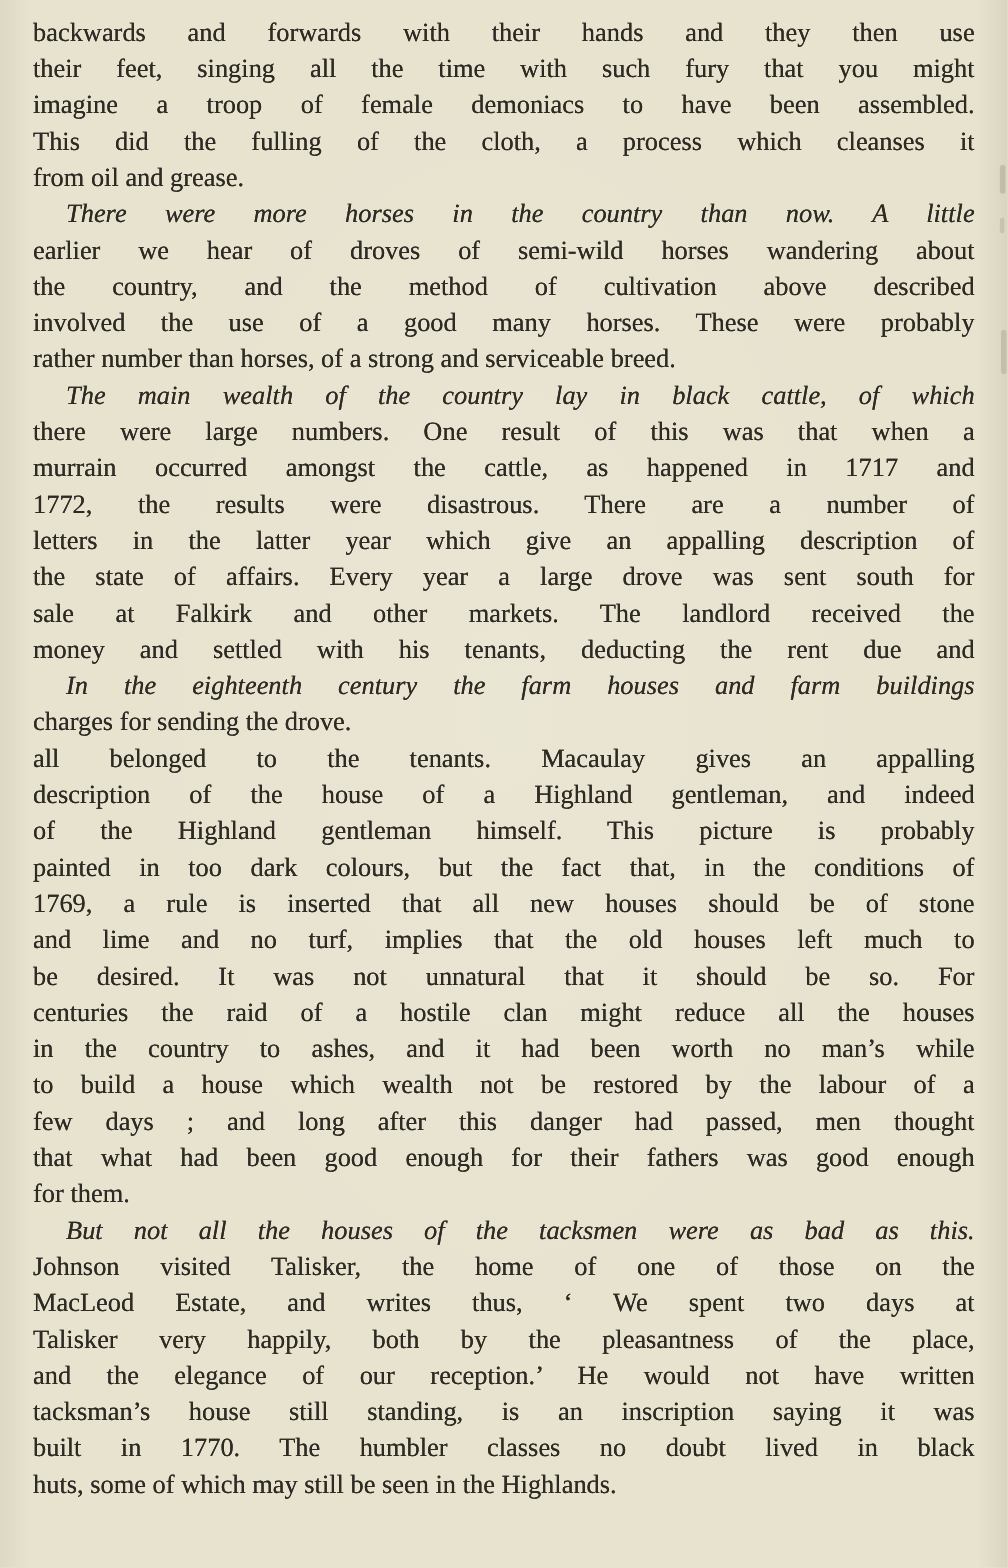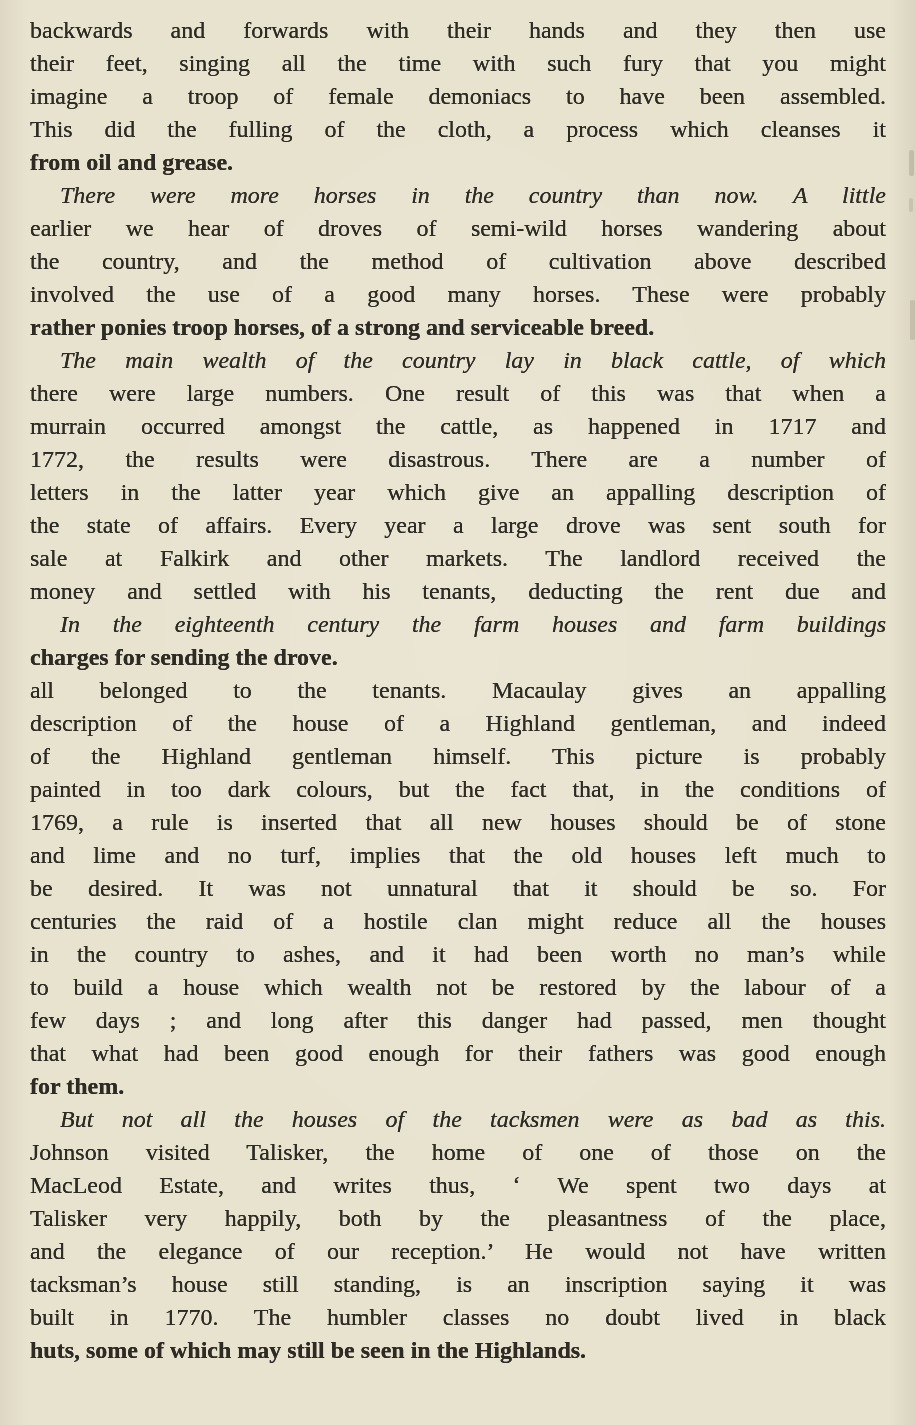--- a/index.html
+++ b/index.html
@@ -32,21 +32,20 @@
   }
   .line {
     text-align: justify;
     text-align-last: justify;
     white-space: normal;
     height: 33px;
     overflow: hidden;
   }
   .line.last {
     text-align-last: left;
-    font-weight: bold;
   }
   .line.first {
     text-indent: 30px;
     font-style: italic;
   }
   
   .artifact {
     position: absolute;
     background: rgba(60,52,35,0.35);
     border-radius: 2px;
@@ -62,21 +61,21 @@
   <div>
       <div class="line">backwards and forwards with their hands and they then use</div>
       <div class="line">their feet, singing all the time with such fury that you might</div>
       <div class="line">imagine a troop of female demoniacs to have been assembled.</div>
       <div class="line">This did the fulling of the cloth, a process which cleanses it</div>
       <div class="line last">from oil and grease.</div>
       <div class="line first">There were more horses in the country than now. A little</div>
       <div class="line">earlier we hear of droves of semi-wild horses wandering about</div>
       <div class="line">the country, and the method of cultivation above described</div>
       <div class="line">involved the use of a good many horses. These were probably</div>
-      <div class="line last">rather ponies troop horses, of a strong and serviceable breed.</div>
+      <div class="line last">rather number than horses, of a strong and serviceable breed.</div>
       <div class="line first">The main wealth of the country lay in black cattle, of which</div>
       <div class="line">there were large numbers. One result of this was that when a</div>
       <div class="line">murrain occurred amongst the cattle, as happened in 1717 and</div>
       <div class="line">1772, the results were disastrous. There are a number of</div>
       <div class="line">letters in the latter year which give an appalling description of</div>
       <div class="line">the state of affairs. Every year a large drove was sent south for</div>
       <div class="line">sale at Falkirk and other markets. The landlord received the</div>
       <div class="line">money and settled with his tenants, deducting the rent due and</div>
       <div class="line first">In the eighteenth century the farm houses and farm buildings</div>
       <div class="line last">charges for sending the drove.</div>

